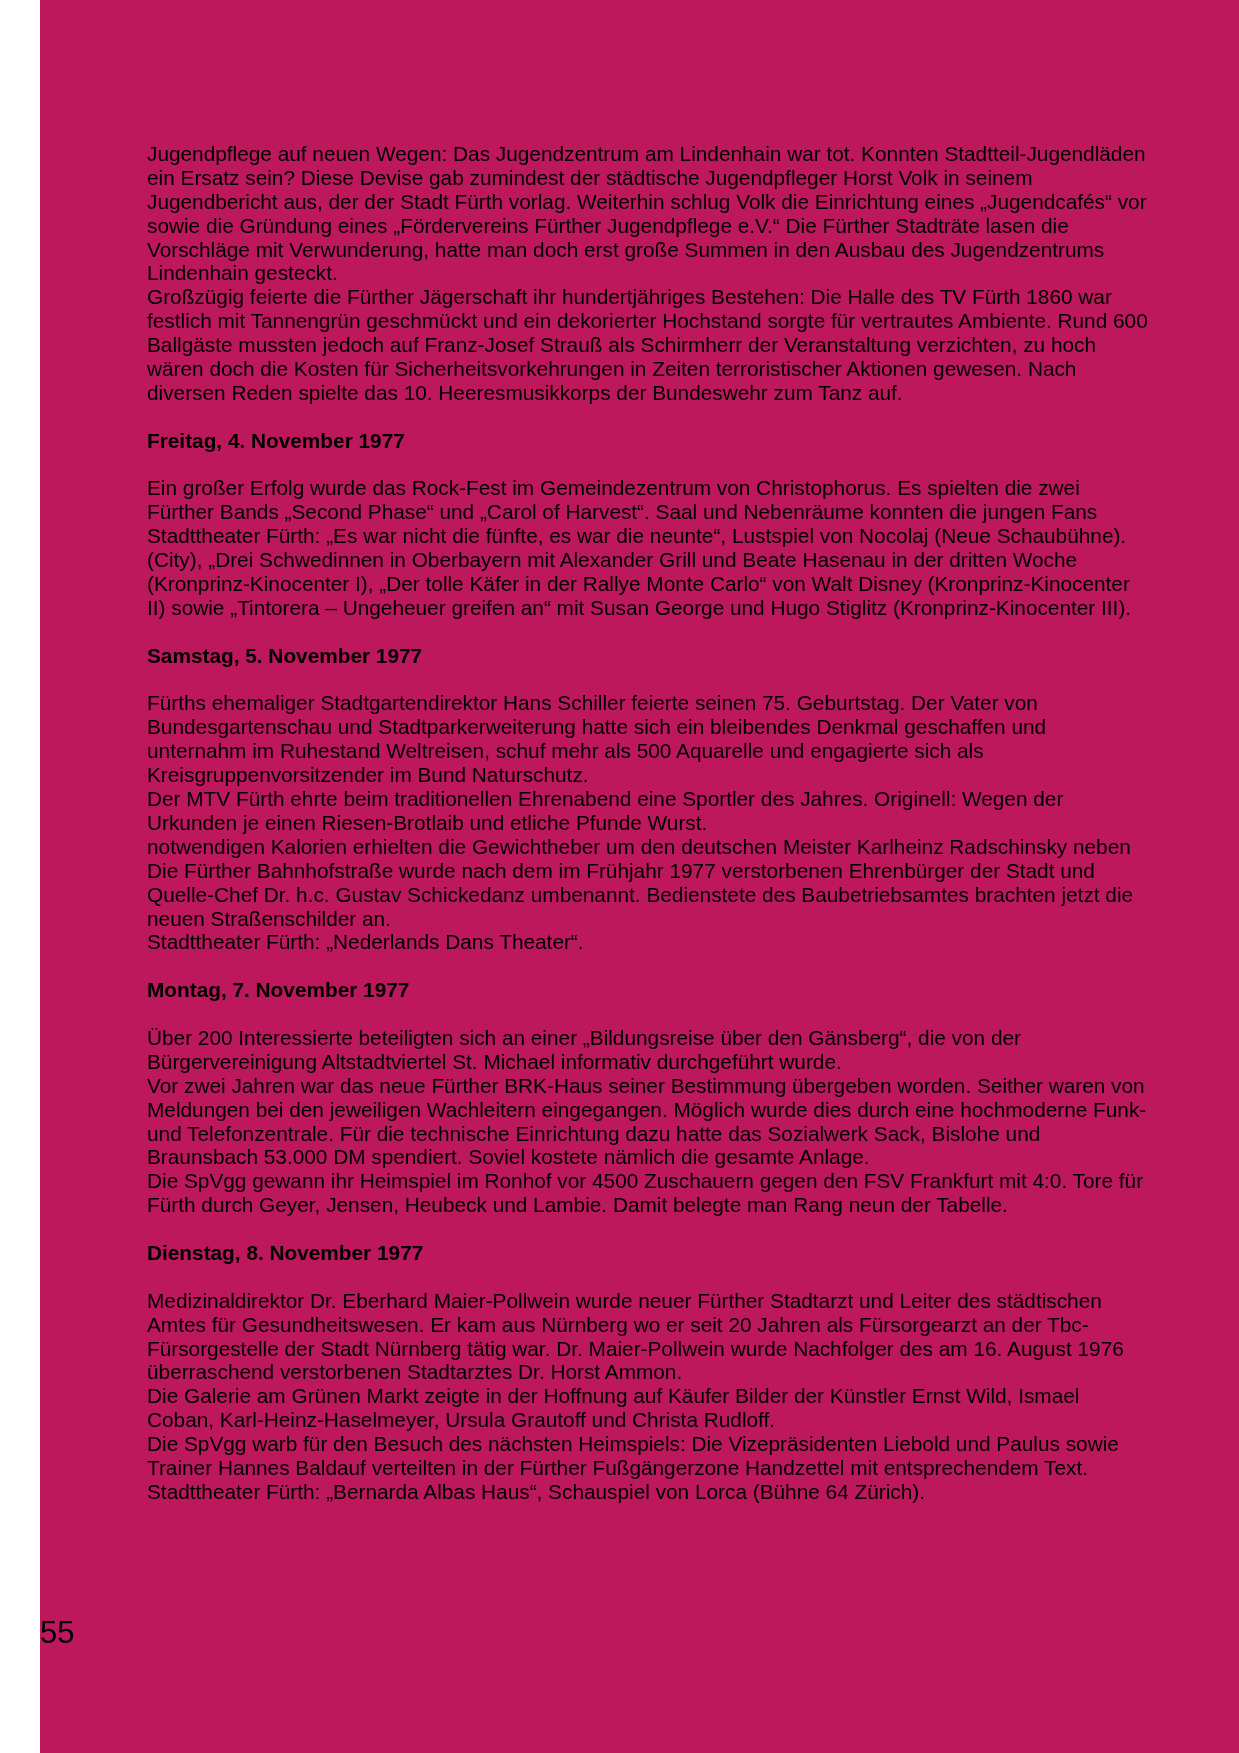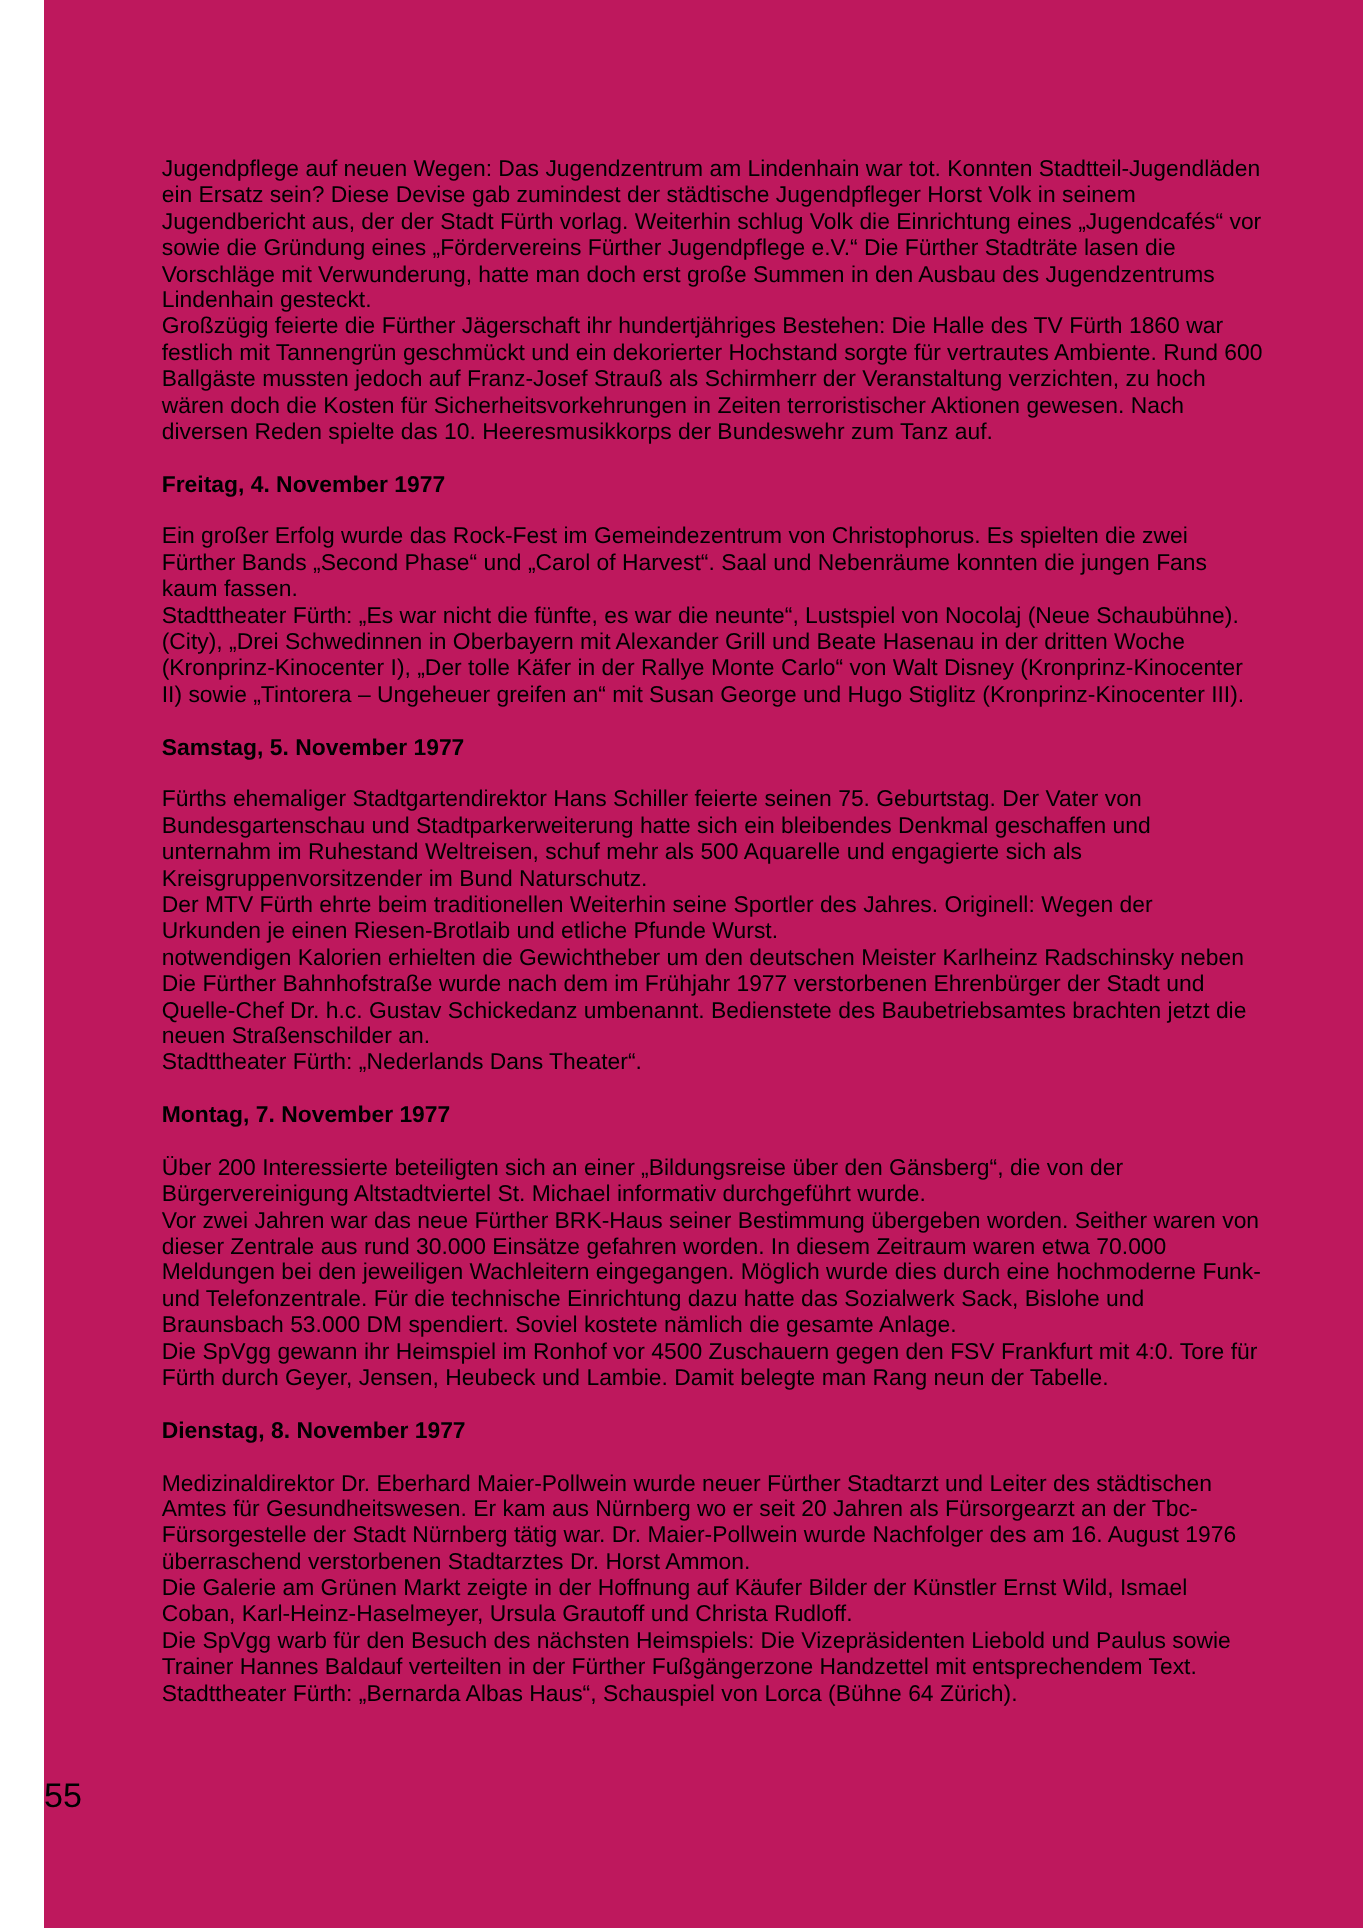--- a/index.html
+++ b/index.html
@@ -52,46 +52,44 @@
       <div class="line">Großzügig feierte die Fürther Jägerschaft ihr hundertjähriges Bestehen: Die Halle des TV Fürth 1860 war</div>
       <div class="line">festlich mit Tannengrün geschmückt und ein dekorierter Hochstand sorgte für vertrautes Ambiente. Rund 600</div>
       <div class="line">Ballgäste mussten jedoch auf Franz-Josef Strauß als Schirmherr der Veranstaltung verzichten, zu hoch</div>
       <div class="line">wären doch die Kosten für Sicherheitsvorkehrungen in Zeiten terroristischer Aktionen gewesen. Nach</div>
       <div class="line">diversen Reden spielte das 10. Heeresmusikkorps der Bundeswehr zum Tanz auf.</div>
       <div class="line"></div>
       <div class="line heading">Freitag, 4. November 1977</div>
       <div class="line"></div>
       <div class="line">Ein großer Erfolg wurde das Rock-Fest im Gemeindezentrum von Christophorus. Es spielten die zwei</div>
       <div class="line">Fürther Bands „Second Phase“ und „Carol of Harvest“. Saal und Nebenräume konnten die jungen Fans</div>
-      <div class="line">kaum fassen.</div>
       <div class="line">Stadttheater Fürth: „Es war nicht die fünfte, es war die neunte“, Lustspiel von Nocolaj (Neue Schaubühne).</div>
       <div class="line">(City), „Drei Schwedinnen in Oberbayern mit Alexander Grill und Beate Hasenau in der dritten Woche</div>
       <div class="line">(Kronprinz-Kinocenter I), „Der tolle Käfer in der Rallye Monte Carlo“ von Walt Disney (Kronprinz-Kinocenter</div>
       <div class="line">II) sowie „Tintorera – Ungeheuer greifen an“ mit Susan George und Hugo Stiglitz (Kronprinz-Kinocenter III).</div>
       <div class="line"></div>
       <div class="line heading">Samstag, 5. November 1977</div>
       <div class="line"></div>
       <div class="line">Fürths ehemaliger Stadtgartendirektor Hans Schiller feierte seinen 75. Geburtstag. Der Vater von</div>
       <div class="line">Bundesgartenschau und Stadtparkerweiterung hatte sich ein bleibendes Denkmal geschaffen und</div>
       <div class="line">unternahm im Ruhestand Weltreisen, schuf mehr als 500 Aquarelle und engagierte sich als</div>
       <div class="line">Kreisgruppenvorsitzender im Bund Naturschutz.</div>
-      <div class="line">Der MTV Fürth ehrte beim traditionellen Weiterhin seine Sportler des Jahres. Originell: Wegen der</div>
+      <div class="line">Der MTV Fürth ehrte beim traditionellen Ehrenabend eine Sportler des Jahres. Originell: Wegen der</div>
       <div class="line">Urkunden je einen Riesen-Brotlaib und etliche Pfunde Wurst.</div>
       <div class="line">notwendigen Kalorien erhielten die Gewichtheber um den deutschen Meister Karlheinz Radschinsky neben</div>
       <div class="line">Die Fürther Bahnhofstraße wurde nach dem im Frühjahr 1977 verstorbenen Ehrenbürger der Stadt und</div>
       <div class="line">Quelle-Chef Dr. h.c. Gustav Schickedanz umbenannt. Bedienstete des Baubetriebsamtes brachten jetzt die</div>
       <div class="line">neuen Straßenschilder an.</div>
       <div class="line">Stadttheater Fürth: „Nederlands Dans Theater“.</div>
       <div class="line"></div>
       <div class="line heading">Montag, 7. November 1977</div>
       <div class="line"></div>
       <div class="line">Über 200 Interessierte beteiligten sich an einer „Bildungsreise über den Gänsberg“, die von der</div>
       <div class="line">Bürgervereinigung Altstadtviertel St. Michael informativ durchgeführt wurde.</div>
       <div class="line">Vor zwei Jahren war das neue Fürther BRK-Haus seiner Bestimmung übergeben worden. Seither waren von</div>
-      <div class="line">dieser Zentrale aus rund 30.000 Einsätze gefahren worden. In diesem Zeitraum waren etwa 70.000</div>
       <div class="line">Meldungen bei den jeweiligen Wachleitern eingegangen. Möglich wurde dies durch eine hochmoderne Funk-</div>
       <div class="line">und Telefonzentrale. Für die technische Einrichtung dazu hatte das Sozialwerk Sack, Bislohe und</div>
       <div class="line">Braunsbach 53.000 DM spendiert. Soviel kostete nämlich die gesamte Anlage.</div>
       <div class="line">Die SpVgg gewann ihr Heimspiel im Ronhof vor 4500 Zuschauern gegen den FSV Frankfurt mit 4:0. Tore für</div>
       <div class="line">Fürth durch Geyer, Jensen, Heubeck und Lambie. Damit belegte man Rang neun der Tabelle.</div>
       <div class="line"></div>
       <div class="line heading">Dienstag, 8. November 1977</div>
       <div class="line"></div>
       <div class="line">Medizinaldirektor Dr. Eberhard Maier-Pollwein wurde neuer Fürther Stadtarzt und Leiter des städtischen</div>
       <div class="line">Amtes für Gesundheitswesen. Er kam aus Nürnberg wo er seit 20 Jahren als Fürsorgearzt an der Tbc-</div>

